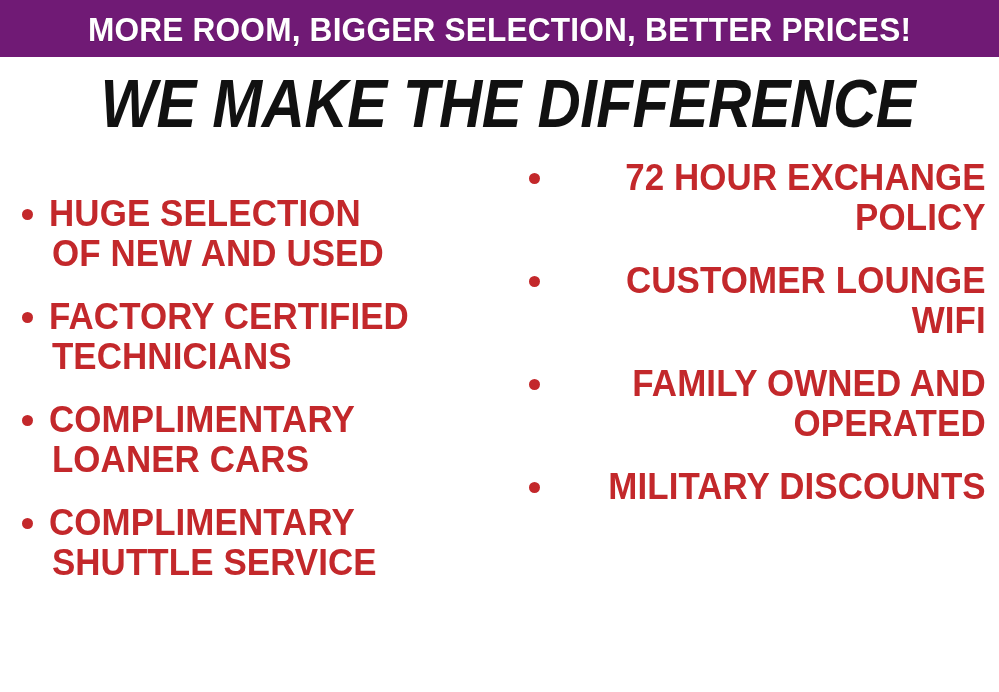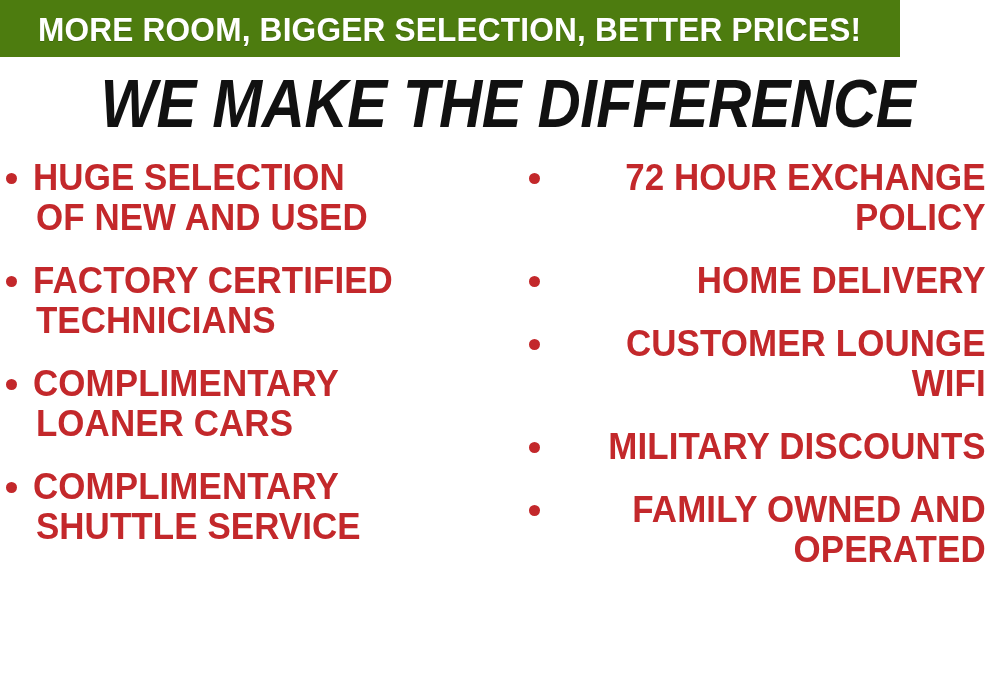--- a/index.html
+++ b/index.html
@@ -19,23 +19,23 @@
     height: 692px;
     background: #ffffff;
     box-sizing: border-box;
   }
 
   
   .banner {
     position: absolute;
     left: 0;
     top: 0;
-    width: 900px;
+    width: 999px;
     height: 57px;
-    background: #4d7c0f;
+    background: #701a75;
     display: flex;
     align-items: center;
     justify-content: center;
     overflow: hidden;
   }
   .banner-text {
     color: #ffffff;
     font-family: "Liberation Sans", sans-serif;
     font-weight: bold;
     font-size: 34px;
@@ -80,21 +80,22 @@
     width: 999px;
     height: 534px;
     display: flex;
     align-items: flex-start;
   }
   .col {
     box-sizing: border-box;
   }
   .col-left {
     width: 505px;
-    padding-left: 0;
+    padding-left: 16px;
+    margin-top: 36px;
   }
   .col-right {
     width: 494px;
     padding-left: 18px;
     text-align: right;
   }
 
   ul.bullets {
     list-style: none;
     margin: 0;
@@ -189,40 +190,34 @@
           <li class="bullet-item">
             <span class="bullet-dot"></span>
             <span class="bullet-label">
               <span class="ln">72 HOUR EXCHANGE</span>
               <span class="ln">POLICY</span>
             </span>
           </li>
           <li class="bullet-item">
             <span class="bullet-dot"></span>
             <span class="bullet-label">
-              <span class="ln">HOME DELIVERY</span>
-            </span>
-          </li>
-          <li class="bullet-item">
-            <span class="bullet-dot"></span>
-            <span class="bullet-label">
               <span class="ln">CUSTOMER LOUNGE</span>
               <span class="ln">WIFI</span>
             </span>
           </li>
           <li class="bullet-item">
             <span class="bullet-dot"></span>
             <span class="bullet-label">
-              <span class="ln">MILITARY DISCOUNTS</span>
-            </span>
-          </li>
-          <li class="bullet-item">
-            <span class="bullet-dot"></span>
-            <span class="bullet-label">
               <span class="ln">FAMILY OWNED AND</span>
               <span class="ln">OPERATED</span>
             </span>
           </li>
+          <li class="bullet-item">
+            <span class="bullet-dot"></span>
+            <span class="bullet-label">
+              <span class="ln">MILITARY DISCOUNTS</span>
+            </span>
+          </li>
         </ul>
     </div>
 
   </div>
 </div>
 
 </body></html>

